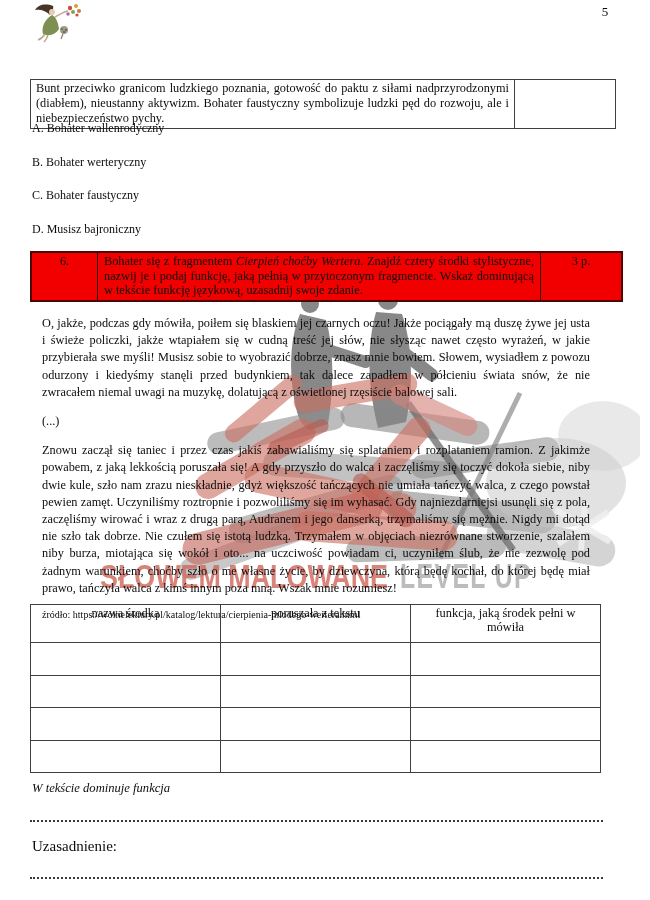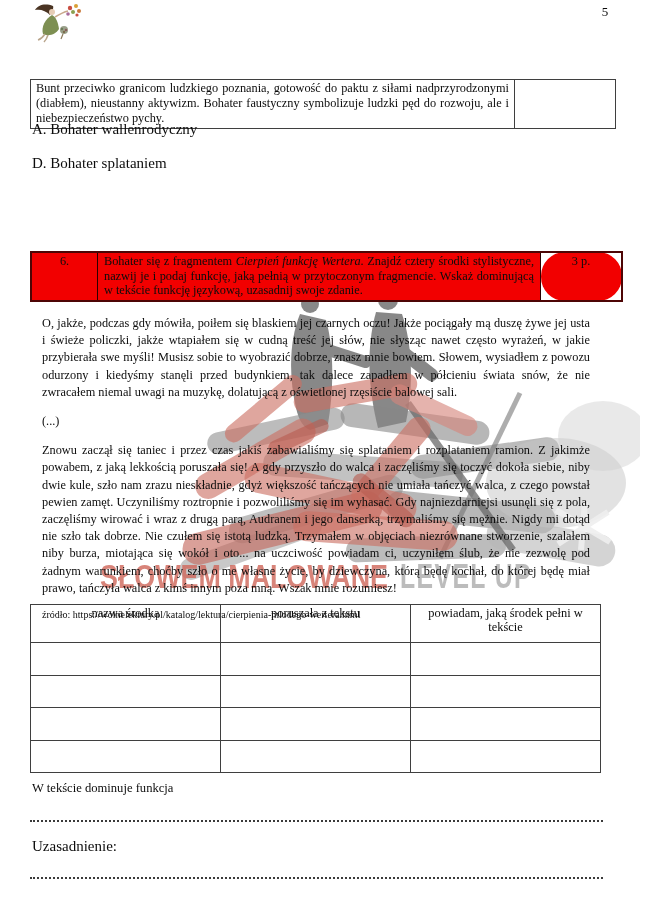--- a/index.html
+++ b/index.html
@@ -12,45 +12,45 @@
   .pagenum{position:absolute;left:593px;top:4px;width:24px;text-align:center;
     font-size:13px;z-index:2;}
   
   .top-table{position:absolute;left:30px;top:47px;width:571px;border-collapse:collapse;
     table-layout:fixed;z-index:2;margin-top:32px;}
   .top-table td{border:1.6px solid #3f3f3f;vertical-align:top;}
   .def-text{width:473px;font-size:12.3px;line-height:14.9px;text-align:justify;
     padding:1px 5px 2px 5px;}
   .def-answer{width:98px;}
   
-  .options{position:absolute;left:32px;top:121px;font-size:15px;z-index:2;}
+  .options{position:absolute;left:32px;top:121px;font-size:12px;z-index:2;}
   .option{height:33.5px;}
   
   .task-table{position:absolute;left:30px;top:251px;width:571px;border-collapse:collapse;
     table-layout:fixed;z-index:2;}
   .task-table td{background:#f20000;border:1.5px solid #2a0000;vertical-align:top;
     font-size:12.3px;line-height:14.7px;}
   .task-table{border:2.5px solid #4d0505;}
   .t-num{width:63px;text-align:center;padding-top:1px;}
   .t-text{width:430px;text-align:justify;padding:1px 6px 2px 6px;}
-  .t-pts{width:78px;text-align:center;padding-top:1px;border-radius:24px;}
+  .t-pts{width:78px;text-align:center;padding-top:1px;}
   
   .excerpt{position:absolute;left:30px;top:303px;width:572px;font-size:12.3px;
     line-height:17.2px;text-align:justify;z-index:2;}
   .excerpt div{margin:12px;}
   .source{font-size:10px;line-height:12px;margin-top:7px !important;text-align:left;}
   
   .analysis-table{position:absolute;left:30px;top:604px;width:571px;border-collapse:collapse;
     table-layout:fixed;z-index:2;}
   .analysis-table th,.analysis-table td{border:1.5px solid #3f3f3f;}
   .analysis-table th{font-weight:normal;font-size:12.4px;line-height:14.2px;
     text-align:center;vertical-align:top;padding:1px 6px 8px 6px;}
   .analysis-table td{height:29.5px;}
   
-  .fn-label{position:absolute;left:32px;top:781px;font-size:12.6px;z-index:2;}
+  .fn-label{position:absolute;left:32px;top:781px;font-size:12.6px;z-index:2;font-style:italic;}
   .uz-label{position:absolute;left:32px;top:838px;font-size:15px;z-index:2;}
   .dotline{position:absolute;left:30px;width:573px;height:10px;
     border-bottom:2px dotted #3a3a3a;z-index:2;}
   .dl1{top:810px;}
   .dl2{top:867px;}
   
   .watermark{position:absolute;left:88px;top:288px;width:552px;height:312px;z-index:1;}
   .wm-brand{font-family:"Liberation Sans", sans-serif;font-weight:bold;font-size:33px;}
   .wm-suffix{font-family:"Liberation Sans", sans-serif;font-weight:bold;font-size:35px;
     letter-spacing:2px;}
@@ -133,46 +133,48 @@
     <tbody>
         <tr>
       <td class="def-text">Bunt przeciwko granicom ludzkiego poznania, gotowość do paktu z siłami nadprzyrodzonymi (diabłem), nieustanny aktywizm. Bohater faustyczny symbolizuje ludzki pęd do rozwoju, ale i niebezpieczeństwo pychy.</td>
       <td class="def-answer"></td>
     </tr>
   </tbody>
     </table>
 
   <div class="options">
     <div class="option">A. Bohater wallenrodyczny</div>
-    <div class="option">D. Bohater splataniem</div>
+    <div class="option">B. Bohater werteryczny</div>
+    <div class="option">C. Bohater faustyczny</div>
+    <div class="option">D. Musisz bajroniczny</div>
   </div>
 
   <table class="task-table">
     <tbody>
         <tr>
       <td class="t-num">6.</td>
-      <td class="t-text"><span>Bohater się z fragmentem </span><i>Cierpień funkcję Wertera</i><span>. Znajdź cztery środki stylistyczne, nazwij je i podaj funkcję, jaką pełnią w przytoczonym fragmencie. Wskaż dominującą w tekście funkcję językową, uzasadnij swoje zdanie.</span></td>
+      <td class="t-text"><span>Bohater się z fragmentem </span><i>Cierpień choćby Wertera</i><span>. Znajdź cztery środki stylistyczne, nazwij je i podaj funkcję, jaką pełnią w przytoczonym fragmencie. Wskaż dominującą w tekście funkcję językową, uzasadnij swoje zdanie.</span></td>
       <td class="t-pts">3 p.</td>
     </tr>
   </tbody>
     </table>
 
   <div class="excerpt">
     <div>O, jakże, podczas gdy mówiła, poiłem się blaskiem jej czarnych oczu! Jakże pociągały mą duszę żywe jej usta i świeże policzki, jakże wtapiałem się w cudną treść jej słów, nie słysząc nawet często wyrażeń, w jakie przybierała swe myśli! Musisz sobie to wyobrazić dobrze, znasz mnie bowiem. Słowem, wysiadłem z powozu odurzony i kiedyśmy stanęli przed budynkiem, tak dalece zapadłem w półcieniu świata snów, że nie zwracałem niemal uwagi na muzykę, dolatującą z oświetlonej rzęsiście balowej sali.</div>
     <div>(...)</div>
     <div>Znowu zaczął się taniec i przez czas jakiś zabawialiśmy się splataniem i rozplataniem ramion. Z jakimże powabem, z jaką lekkością poruszała się! A gdy przyszło do walca i zaczęliśmy się toczyć dokoła siebie, niby dwie kule, szło nam zrazu nieskładnie, gdyż większość tańczących nie umiała tańczyć walca, z czego powstał pewien zamęt. Uczyniliśmy roztropnie i pozwoliliśmy się im wyhasać. Gdy najniezdarniejsi usunęli się z pola, zaczęliśmy wirować i wraz z drugą parą, Audranem i jego danserką, trzymaliśmy się mężnie. Nigdy mi dotąd nie szło tak dobrze. Nie czułem się istotą ludzką. Trzymałem w objęciach niezrównane stworzenie, szalałem niby burza, miotająca się wokół i oto... na uczciwość powiadam ci, uczyniłem ślub, że nie zezwolę pod żadnym warunkiem, choćby szło o me własne życie, by dziewczyna, którą będę kochał, do której będę miał prawo, tańczyła walca z kimś innym poza mną. Wszak mnie rozumiesz!</div>
     <div class="source">źródło: https://wolnelektury.pl/katalog/lektura/cierpienia-mlodego-wertera.html</div>
   </div>
 
   <table class="analysis-table">
     <tbody>
         <tr>
       <th>nazwa środka</th>
       <th>poruszała z tekstu</th>
-      <th>powiadam, jaką środek pełni w tekście</th>
+      <th>funkcja, jaką środek pełni w mówiła</th>
     </tr>
     <tr>
       <td></td>
       <td></td>
       <td></td>
     </tr>
     <tr>
       <td></td>
       <td></td>
       <td></td>

